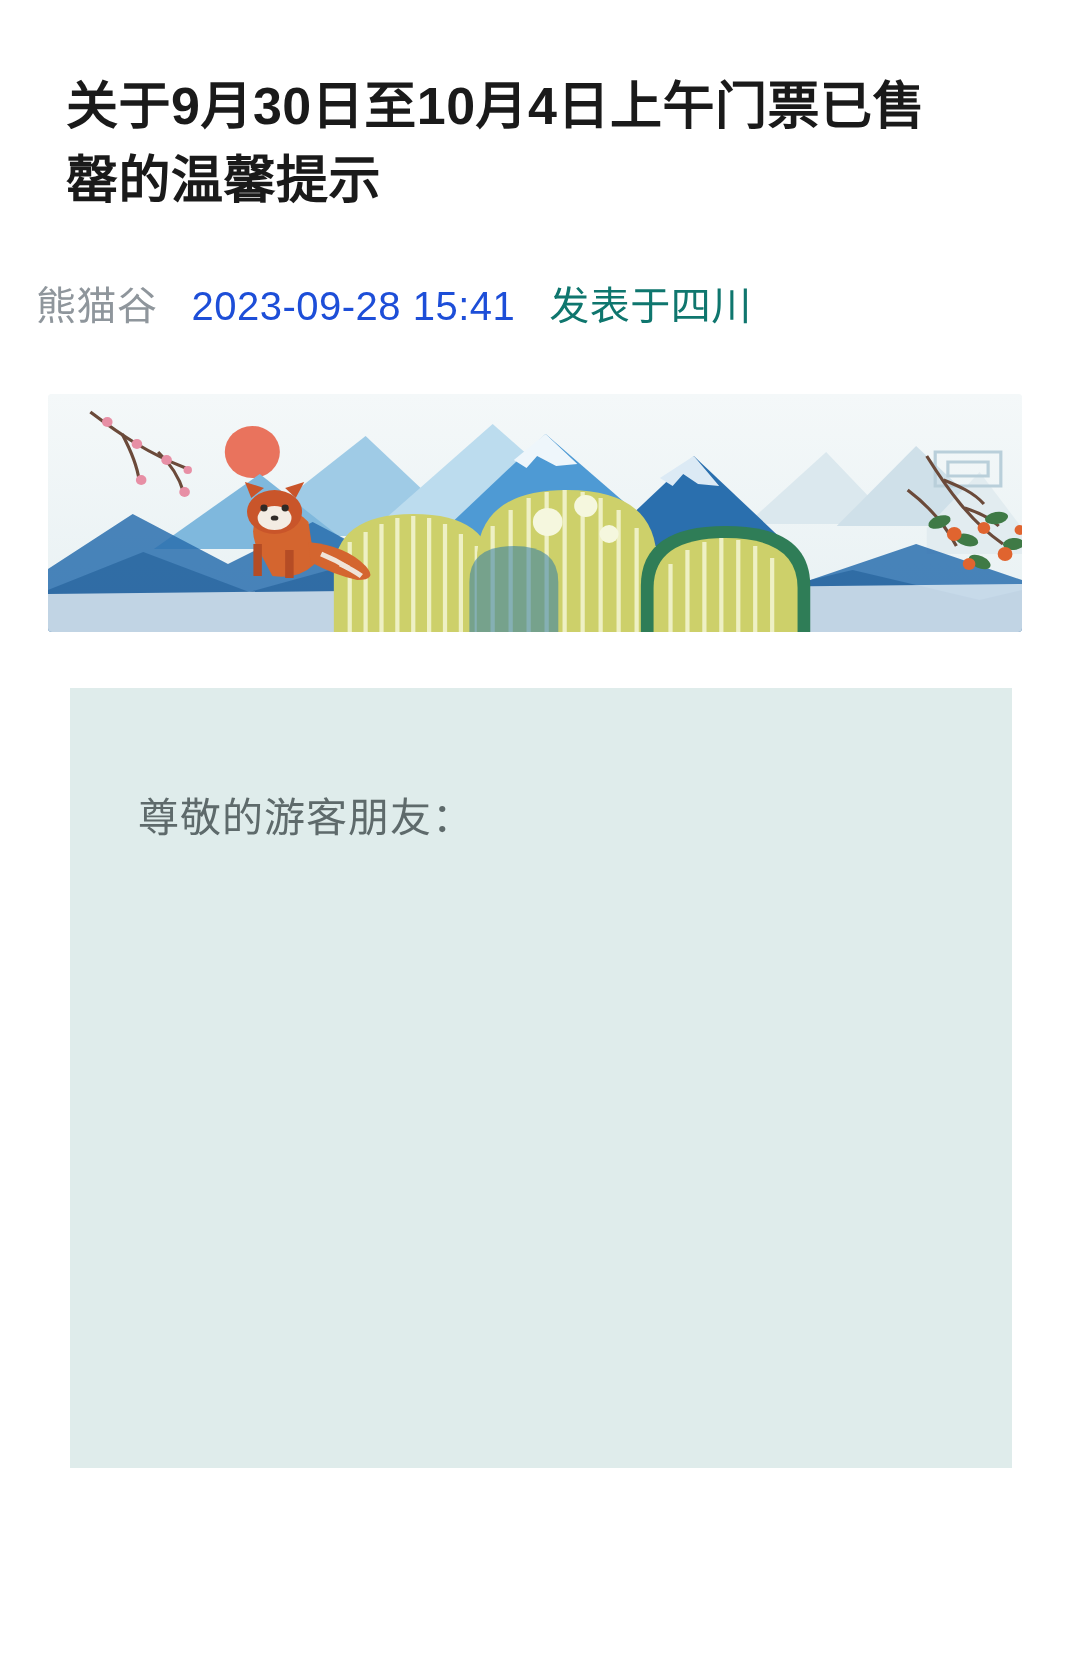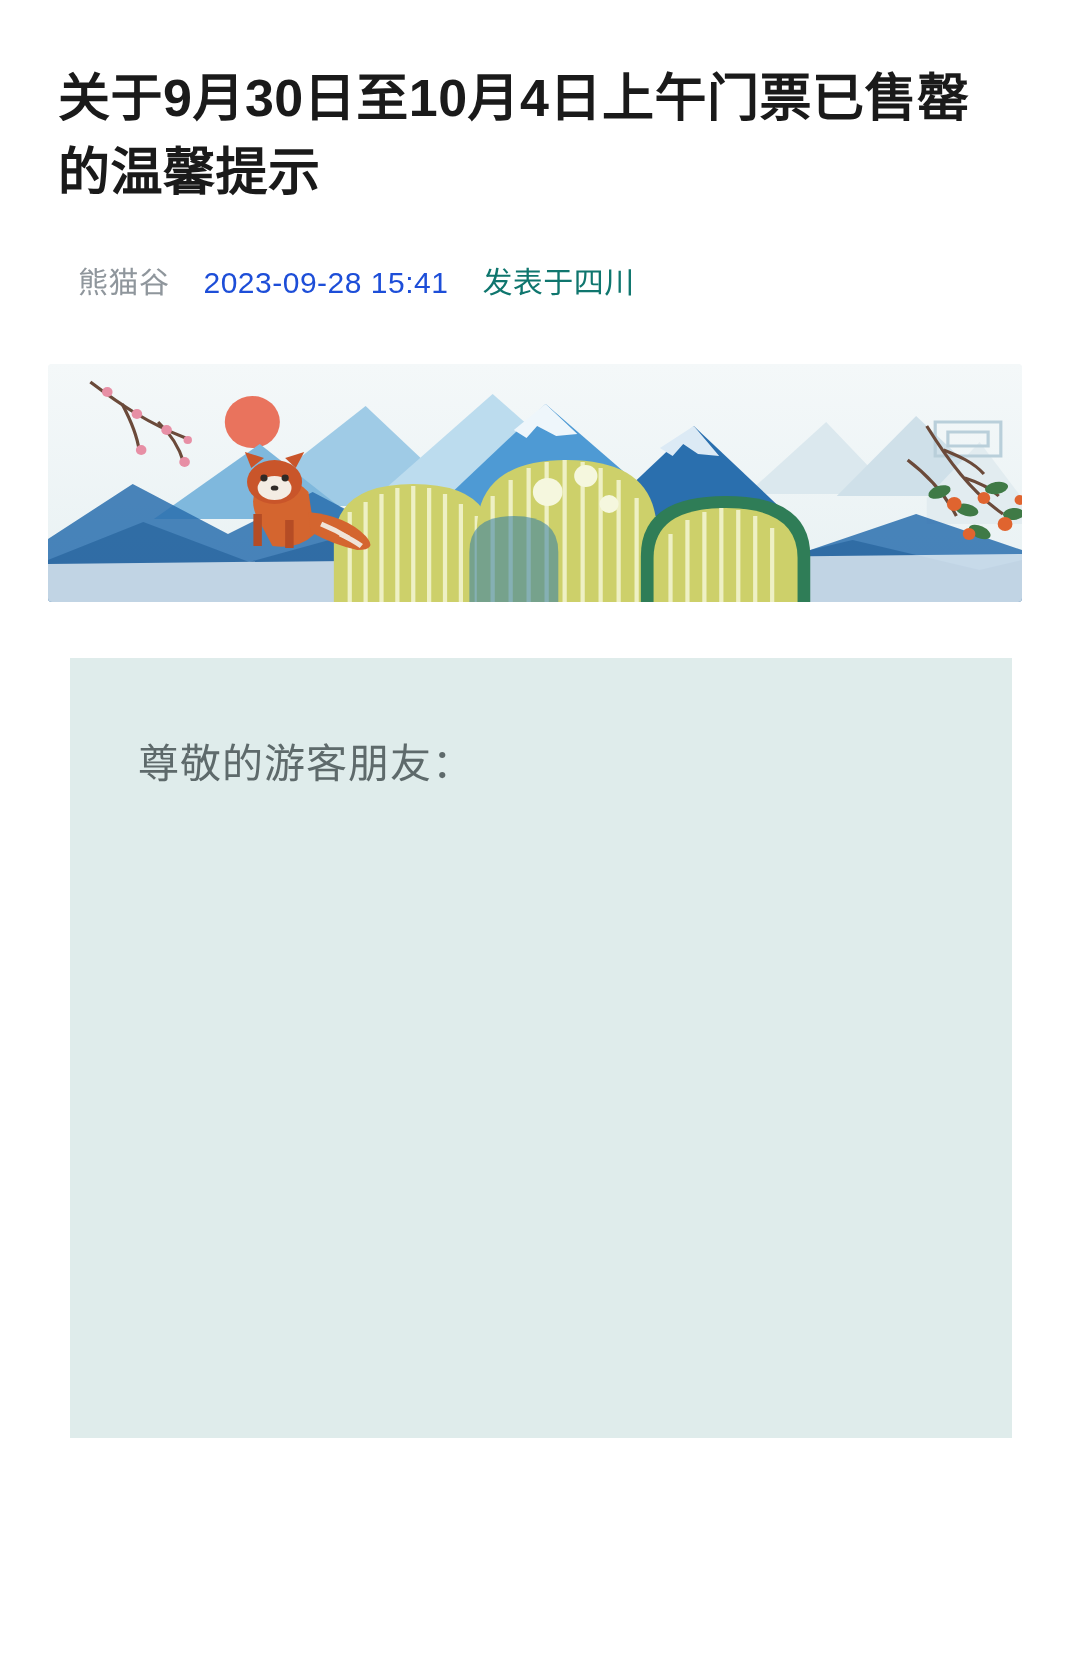--- a/index.html
+++ b/index.html
@@ -18,35 +18,35 @@
     width: 1080px;
     min-height: 1661px;
     box-sizing: border-box;
     padding: 0;
     position: relative;
     background: #ffffff;
   }
 
   
   .article-title {
-    margin: 0;
+    margin: 8px;
     padding: 62px 110px 0 58px;
     font-size: 52px;
     line-height: 1.42;
     font-weight: bold;
     color: #1a1a1a;
     letter-spacing: 0.5px;
   }
 
   
   .meta-row {
     display: flex;
     align-items: baseline;
-    padding: 48px 58px 0 78px;
-    font-size: 30px;
+    padding: 48px 58px 0 36px;
+    font-size: 40px;
     color: #9aa0a6;
     letter-spacing: 0.5px;
   }
   .meta-author {
     color: #8f969c;
     margin-right: 34px;
   }
   .meta-date {
     color: #1d4ed8;
     margin-right: 34px;
@@ -68,21 +68,21 @@
   .banner-wrap svg {
     display: block;
     width: 100%;
     height: 100%;
   }
 
   
   .body-card {
     margin: 56px 68px 0 70px;
     background: #dfeceb;
-    padding: 70px 62px 80px 62px;
+    padding: 94px 62px 80px 62px;
     box-sizing: border-box;
     min-height: 780px;
   }
   .body-card p {
     margin: 0;
     font-size: 41px;
     line-height: 1.78;
     color: #5e6a6b;
     letter-spacing: 1px;
     text-align: justify;

